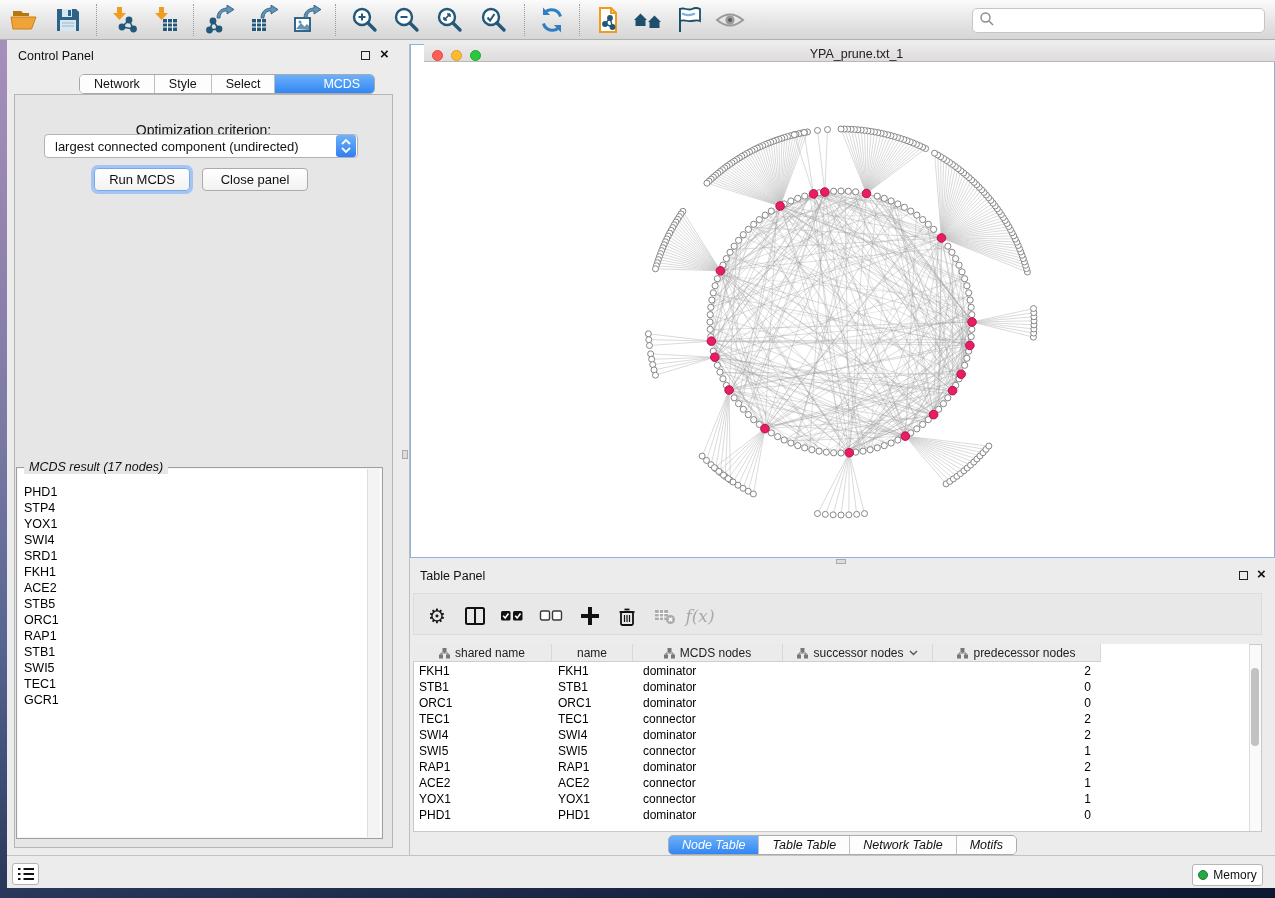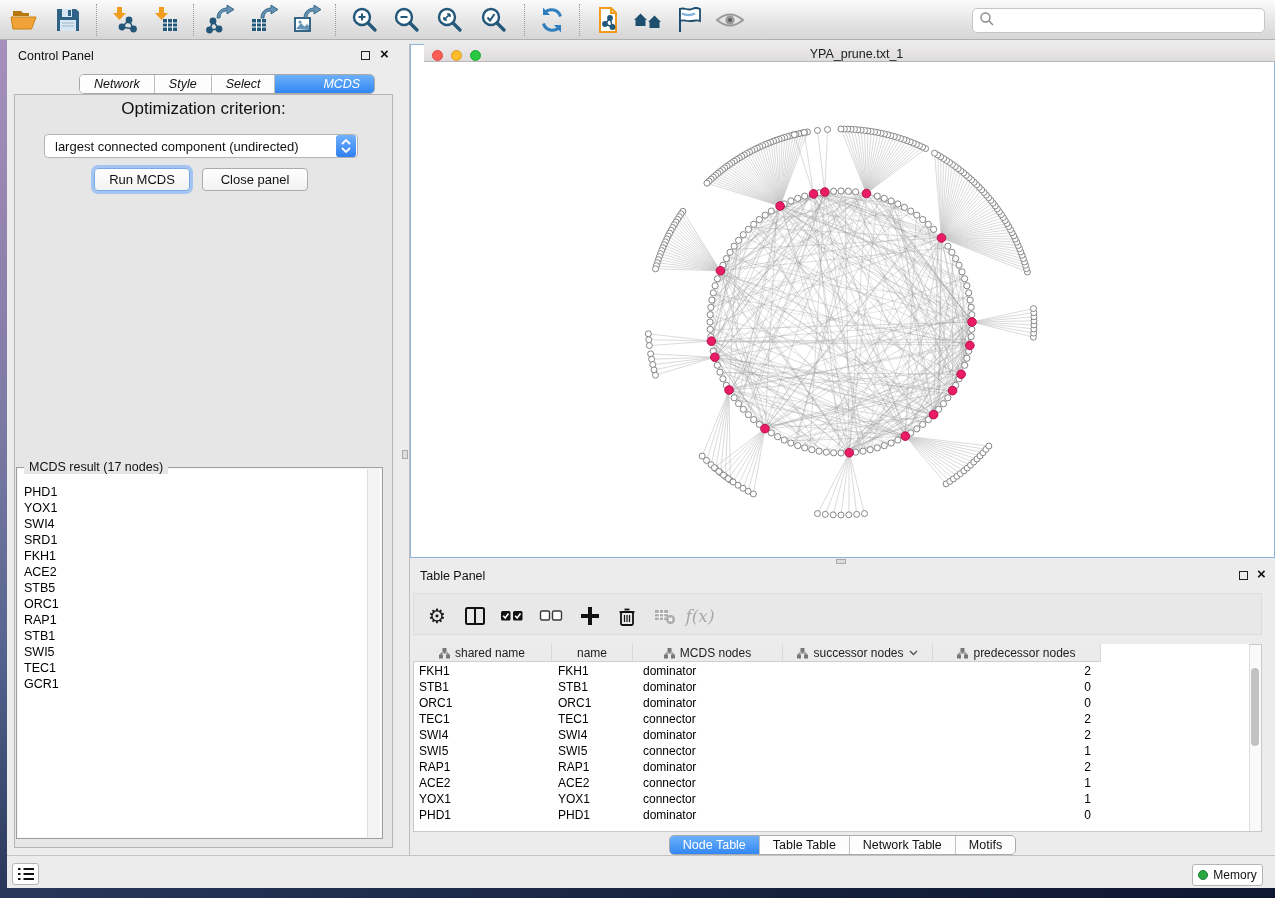--- a/index.html
+++ b/index.html
@@ -26,46 +26,46 @@
   
   #app-bg { left:7px; top:40px; width:1268px; height:848px; background:#ececec; }
 
   
   #cp-title { left:18px; top:49px; font-size:12.5px; color:#111; }
   .win-float { width:9px; height:9px; border:1.5px solid #222; display:inline-block; }
   .win-close { font-size:15px; font-weight:bold; color:#111; line-height:10px; }
   #cp-float { left:361px; top:51px; } #cp-close { left:380px; top:49px; }
 
   #cp-tabs { left:79px; top:74px; height:20px; display:flex;
-    border:1px solid #a9a9a9; border-radius:5px; overflow:hidden; background:#fff;font-style:italic; }
+    border:1px solid #a9a9a9; border-radius:5px; overflow:hidden; background:#fff; }
   .cp-tab { padding:0 14px; font-size:12.5px; color:#111; display:flex; align-items:center;
     background:#fdfdfd; border-left:1px solid #bdbdbd; cursor:pointer; }
   .cp-tab:first-child { border-left:none; }
   .cp-tab.sel { background:linear-gradient(#6cb0fa,#3287f3); color:#fff;padding-left:48px; }
 
   #cp-panel { left:14px; top:94px; width:379px; height:754px;
     background:#e6e6e6; border:1px solid #b5b5b5; }
-  #opt-label { left:14px; top:99px; width:379px; text-align:center; font-size:17px; color:#111; }
+  #opt-label { left:14px; top:122px; width:379px; text-align:center; font-size:14px; color:#111; }
   #criterion { left:44px; top:134px; width:314px; height:24px; background:#fff;
     border:1px solid #b3b3b3; border-radius:4px; display:flex; align-items:center; cursor:pointer; }
   #criterion .val { flex:1; font-size:13px; color:#111; padding-left:10px; white-space:nowrap; }
   #criterion .step { width:20px; height:22px; border-radius:3px; margin-right:1px;
     background:linear-gradient(#6fb1fb,#2f7ff1); display:flex; flex-direction:column;
     align-items:center; justify-content:center; gap:2px; }
   .btn { position:absolute; height:23px; background:linear-gradient(#ffffff,#f2f2f2);
     border:1px solid #ababab; border-radius:4px; font-size:13px; color:#111;
     display:flex; align-items:center; justify-content:center; cursor:pointer; }
   #run-btn { left:94px; top:168px; width:96px;
     box-shadow:0 0 0 3px rgba(110,170,255,.55); border-color:#76a9e8; }
   #closep-btn { left:202px; top:168px; width:106px; }
 
   #mcds-box { left:16px; top:467px; width:367px; height:372px; background:#fff;
     border:1px solid #9f9f9f; box-shadow:inset 0 0 0 1px #f5f5f5; }
   #mcds-box-label { left:24px; top:460px; background:#e6e6e6; padding:0 5px;
-    font-size:12.5px; color:#111; z-index:3; }
+    font-size:12.5px; color:#111; z-index:3;font-style:italic; }
   #mcds-list { left:24px; top:484px; width:330px; font-size:12.5px; color:#000; line-height:16px; }
   #mcds-scroll { left:367px; top:469px; width:13px; height:368px; background:#f4f4f4; border-left:1px solid #ddd; }
 
   
   #v-split { left:400px; top:44px; width:10px; height:811px; background:#ececec;
     border-right:1px solid #bdbdbd; }
   #v-grip { left:402px; top:450px; width:6px; height:9px; background:#dcdcdc; border:1px solid #aaa; }
 
   
   #net-frame { left:410px; top:44px; width:865px; height:514px; background:#fff;
@@ -102,21 +102,21 @@
   .hcell:last-child { border-right:none; background:#fff; }
   #table-body { left:413px; top:663px; width:836px; }
   .trow { height:16px; }
   .tcell { font-size:12px; color:#000; line-height:16px; white-space:nowrap; overflow:hidden; }
   .tcell.c0 { padding-left:6px; } .tcell.c1 { padding-left:6px; } .tcell.c2 { padding-left:10px; }
   .tcell.c3 { text-align:center; padding-right:16px;margin-top:43px; } .tcell.c4 { text-align:right; padding-right:10px; }
   #tbl-vscroll { left:1249px; top:645px; width:12px; height:186px; background:#fafafa; border-left:1px solid #ddd; }
   #tbl-thumb { left:1251px; top:668px; width:8px; height:78px; background:#c2c2c2; border-radius:4px; }
 
   #tp-tabs { left:410px; top:835px; width:865px; height:20px; display:flex; justify-content:center; }
-  #tp-tabs .group { display:flex; border:1px solid #ababab; border-radius:5px; overflow:hidden; height:20px; background:#c4b5fd; }
+  #tp-tabs .group { display:flex; border:1px solid #ababab; border-radius:5px; overflow:hidden; height:20px; background:#c4b5fd;font-style:italic; }
   .tp-tab { padding:0 13px; font-size:12.5px; color:#111; display:flex; align-items:center;
     background:#fdfdfd; border-left:1px solid #c2c2c2; cursor:pointer; }
   .tp-tab:first-child { border-left:none; }
   .tp-tab.sel { background:linear-gradient(#6cb0fa,#3287f3); color:#fff; }
 
   
   #status-bar { left:7px; top:855px; width:1268px; height:33px; background:#ececec;
     border-top:1px solid #c3c3c3; }
   #list-btn { left:12px; top:863px; width:27px; height:22px; background:#fff;
     border:1px solid #b5b5b5; border-radius:3px; display:flex; align-items:center; justify-content:center; cursor:pointer; }
@@ -287,20 +287,21 @@
   </span>
 </div>
 
 <button id="run-btn" class="btn">Run MCDS</button>
 <button id="closep-btn" class="btn">Close panel</button>
 
 <div id="mcds-box" class="abs"></div>
 <span id="mcds-box-label" class="abs">MCDS result (17 nodes)</span>
 <div id="mcds-list" class="abs">
     <div>PHD1</div>
+    <div>STP4</div>
     <div>YOX1</div>
     <div>SWI4</div>
     <div>SRD1</div>
     <div>FKH1</div>
     <div>ACE2</div>
     <div>STB5</div>
     <div>ORC1</div>
     <div>RAP1</div>
     <div>STB1</div>
     <div>SWI5</div>

